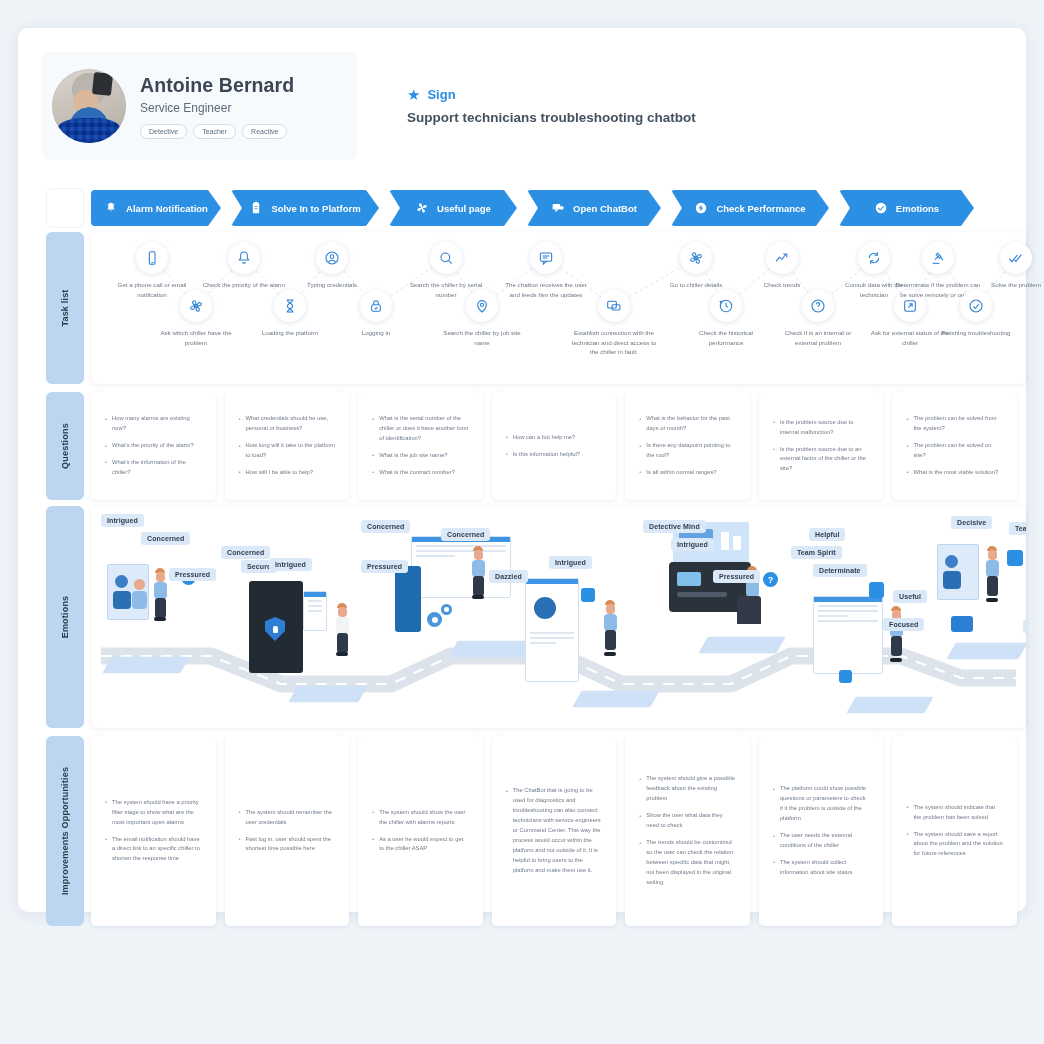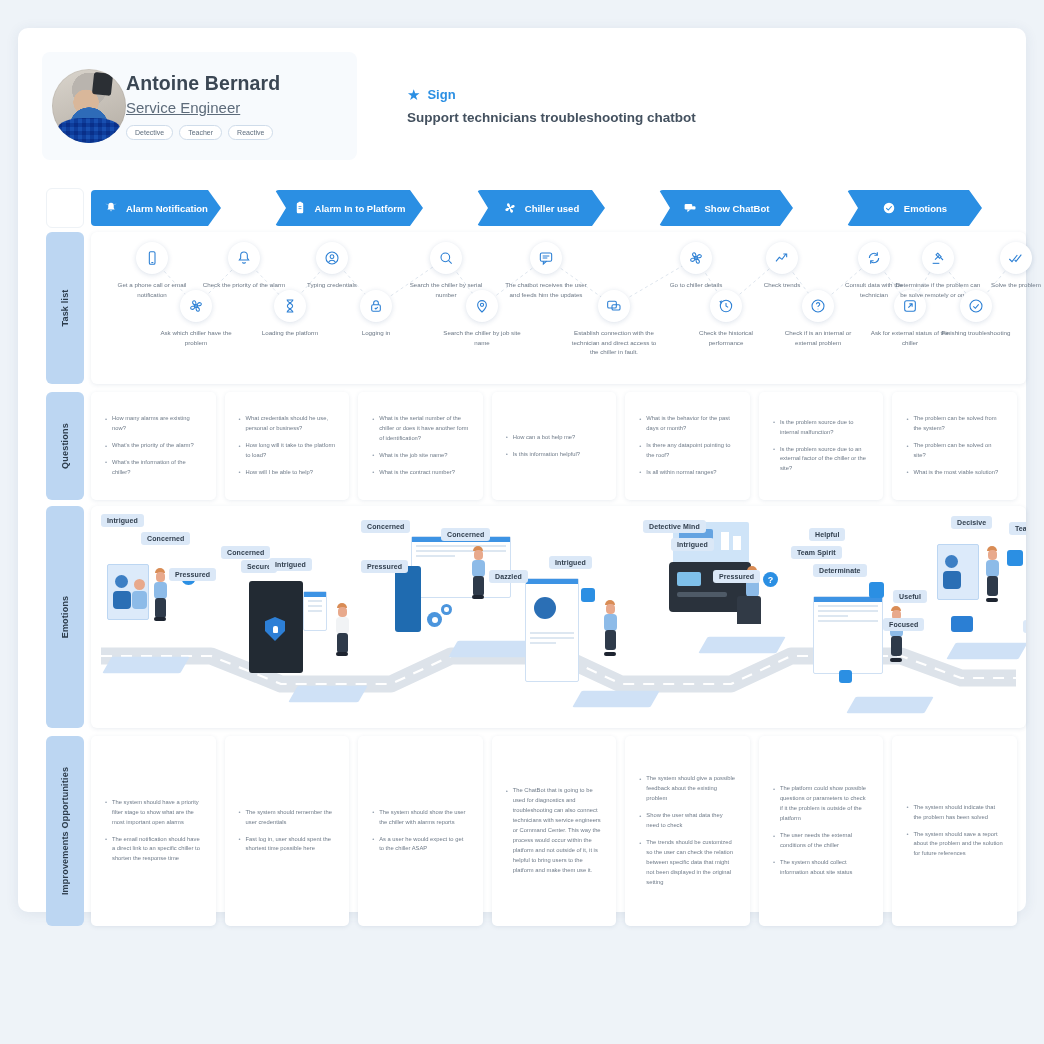--- a/index.html
+++ b/index.html
@@ -43,23 +43,23 @@
     content:""; position:absolute; left:8%; bottom:0; width:84%; height:34%;
     background:repeating-linear-gradient(90deg,#2f6dbb 0 4px,#4e8ed4 4px 8px),
                repeating-linear-gradient(0deg,#2f6dbb 0 4px,#4e8ed4 4px 8px);
     background-blend-mode:multiply;
     border-radius:40% 40% 0 0;
   }
   .avatar::before{
     content:""; position:absolute; right:18%; top:6%; width:26%; height:30%;
     background:#2b2f34; border-radius:3px; transform:rotate(6deg);
   }
-  .persona-meta { }
+  .persona-meta { margin-left:14px; }
   .persona-name { font-size:19.5px; font-weight:700; color:#3b4754; letter-spacing:.1px; }
-  .persona-role { font-size:15px; color:#5d6b7a; margin-top:4px;text-decoration:underline; }
+  .persona-role { font-size:12px; color:#5d6b7a; margin-top:4px; }
   .tags { display:flex; gap:6px; margin-top:9px; }
   .tag {
     font-size:7px; color:#5f6e7e; padding:3px 8px;
     border:1px solid #cfdcea; border-radius:9px; background:#fff; white-space:nowrap;
   }
   .goal { margin-left:50px; }
   .goal-head { display:flex; align-items:center; gap:7px; }
   .goal-star { color:#2b8fe3; font-size:15px; line-height:1; }
   .goal-label { font-size:13px; font-weight:700; color:#2b8fe3; }
   .goal-text { font-size:13.5px; font-weight:700; color:#44515f; margin-top:8px; }
@@ -71,21 +71,21 @@
     background:#bcd6f2; color:#2c3c4c; font-size:9px; font-weight:700;
     display:flex; align-items:center; justify-content:center;
   }
   .rail.lbl span { transform:rotate(-90deg); white-space:nowrap; letter-spacing:.2px; }
   .rail-tasks { top:204px; height:152px; }
   .rail-quest { top:364px; height:108px; }
   .rail-emo   { top:478px; height:222px; }
   .rail-impr  { top:708px; height:190px; }
 
   
-  .stage-bar { position:absolute; left:73px; top:162px; width:935px; height:36px; display:flex;gap:44px; }
+  .stage-bar { position:absolute; left:73px; top:162px; width:935px; height:36px; display:flex; }
   .stage {
     position:relative; height:36px; background:#2b8fe3; color:#fff;
     display:flex; align-items:center; justify-content:center; gap:8px;
     font-size:9.5px; font-weight:700; margin-right:10px;
     border-radius:4px 0 0 4px;
     clip-path: polygon(0 0, calc(100% - 13px) 0, 100% 50%, calc(100% - 13px) 100%, 0 100%, 11px 50%);
   }
   .stage:first-child { clip-path: polygon(0 0, calc(100% - 13px) 0, 100% 50%, calc(100% - 13px) 100%, 0 100%); }
   .stage svg { width:14px; height:14px; fill:#fff; flex:0 0 14px; }
   .stage .lb { white-space:nowrap; }
@@ -225,36 +225,43 @@
             <path d="M5.4 6.1 4.2 4.9M18.6 6.1l1.2-1.2" stroke="#fff" stroke-width="1.4" fill="none"></path>
           </svg>
           <span class="lb">Alarm Notification</span>
         </div>
         <div class="stage" style="width: 148px;">
           <svg viewBox="0 0 24 24">
             <rect x="6.5" y="3" width="11" height="18" rx="2"></rect>
             <rect x="9.3" y="1.4" width="5.4" height="3.4" rx="1.1" fill="#fff"></rect>
             <path d="M9.5 9.5h5M9.5 13h5" stroke="#2b8fe3" stroke-width="1.3"></path>
           </svg>
-          <span class="lb">Alarm In to Platform</span>
+          <span class="lb">Solve In to Platform</span>
         </div>
         <div class="stage" style="width: 128px;">
           <svg viewBox="0 0 24 24">
             <circle cx="12" cy="12" r="2"></circle>
             <path d="M12 10.2c0-4.2-1-6.2-3-6.2s-3.1 3-1.1 5 4.1 1.2 4.1 1.2zM13.8 12c4.2 0 6.2-1 6.2-3s-3-3.1-5-1.1-1.2 4.1-1.2 4.1zM12 13.8c0 4.2 1 6.2 3 6.2s3.1-3 1.1-5-4.1-1.2-4.1-1.2zM10.2 12c-4.2 0-6.2 1-6.2 3s3 3.1 5 1.1 1.2-4.1 1.2-4.1z"></path>
           </svg>
-          <span class="lb">Chiller used</span>
+          <span class="lb">Useful page</span>
         </div>
         <div class="stage" style="width: 134px;">
           <svg viewBox="0 0 24 24">
             <rect x="2.8" y="5" width="13" height="9.6" rx="2"></rect>
             <path d="M7.5 14.6v4.6l5.2-4.6z"></path>
             <rect x="15" y="9" width="6.4" height="5.4" rx="1.6"></rect>
           </svg>
-          <span class="lb">Show ChatBot</span>
+          <span class="lb">Open ChatBot</span>
+        </div>
+        <div class="stage" style="width: 158px;">
+          <svg viewBox="0 0 24 24">
+            <circle cx="12" cy="12" r="9"></circle>
+            <path d="M12.8 6 8 12.8h3.2L11 18l4.8-6.8h-3.2z" fill="#2b8fe3"></path>
+          </svg>
+          <span class="lb">Check Performance</span>
         </div>
         <div class="stage" style="width: 135px;">
           <svg viewBox="0 0 24 24">
             <circle cx="12" cy="12" r="9"></circle>
             <path d="M7.8 12.6l3 3 5.3-6.2" stroke="#2b8fe3" stroke-width="1.8" fill="none" stroke-linecap="round"></path>
           </svg>
           <span class="lb">Emotions</span>
         </div>
       </div>
 

